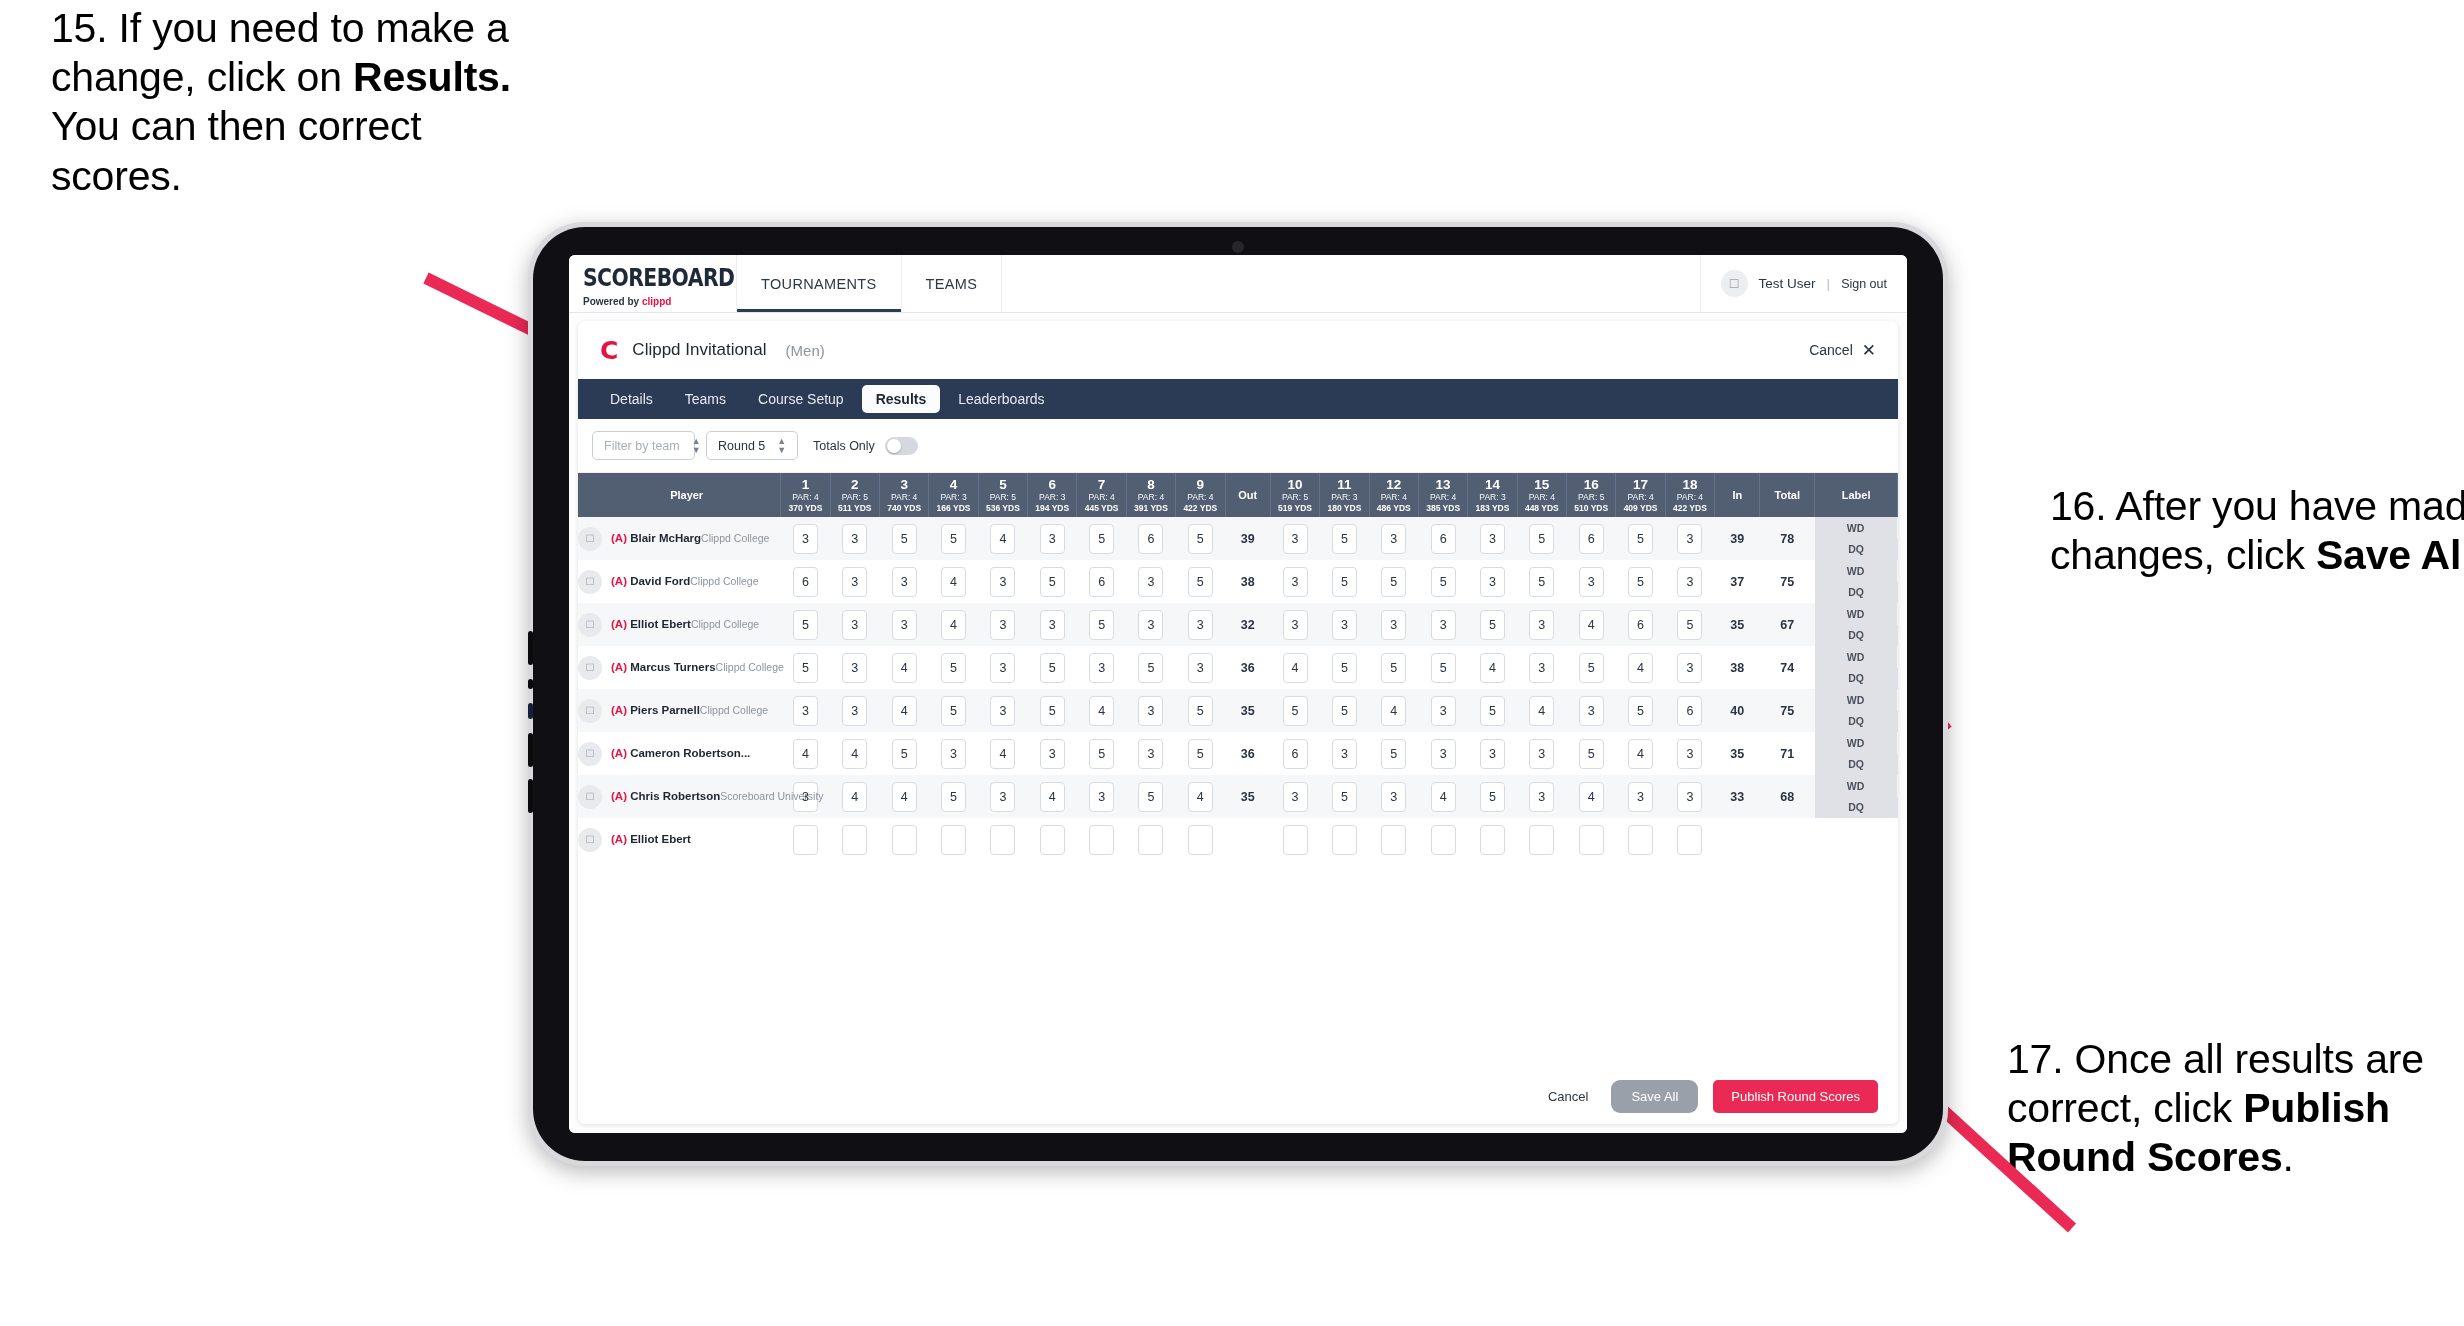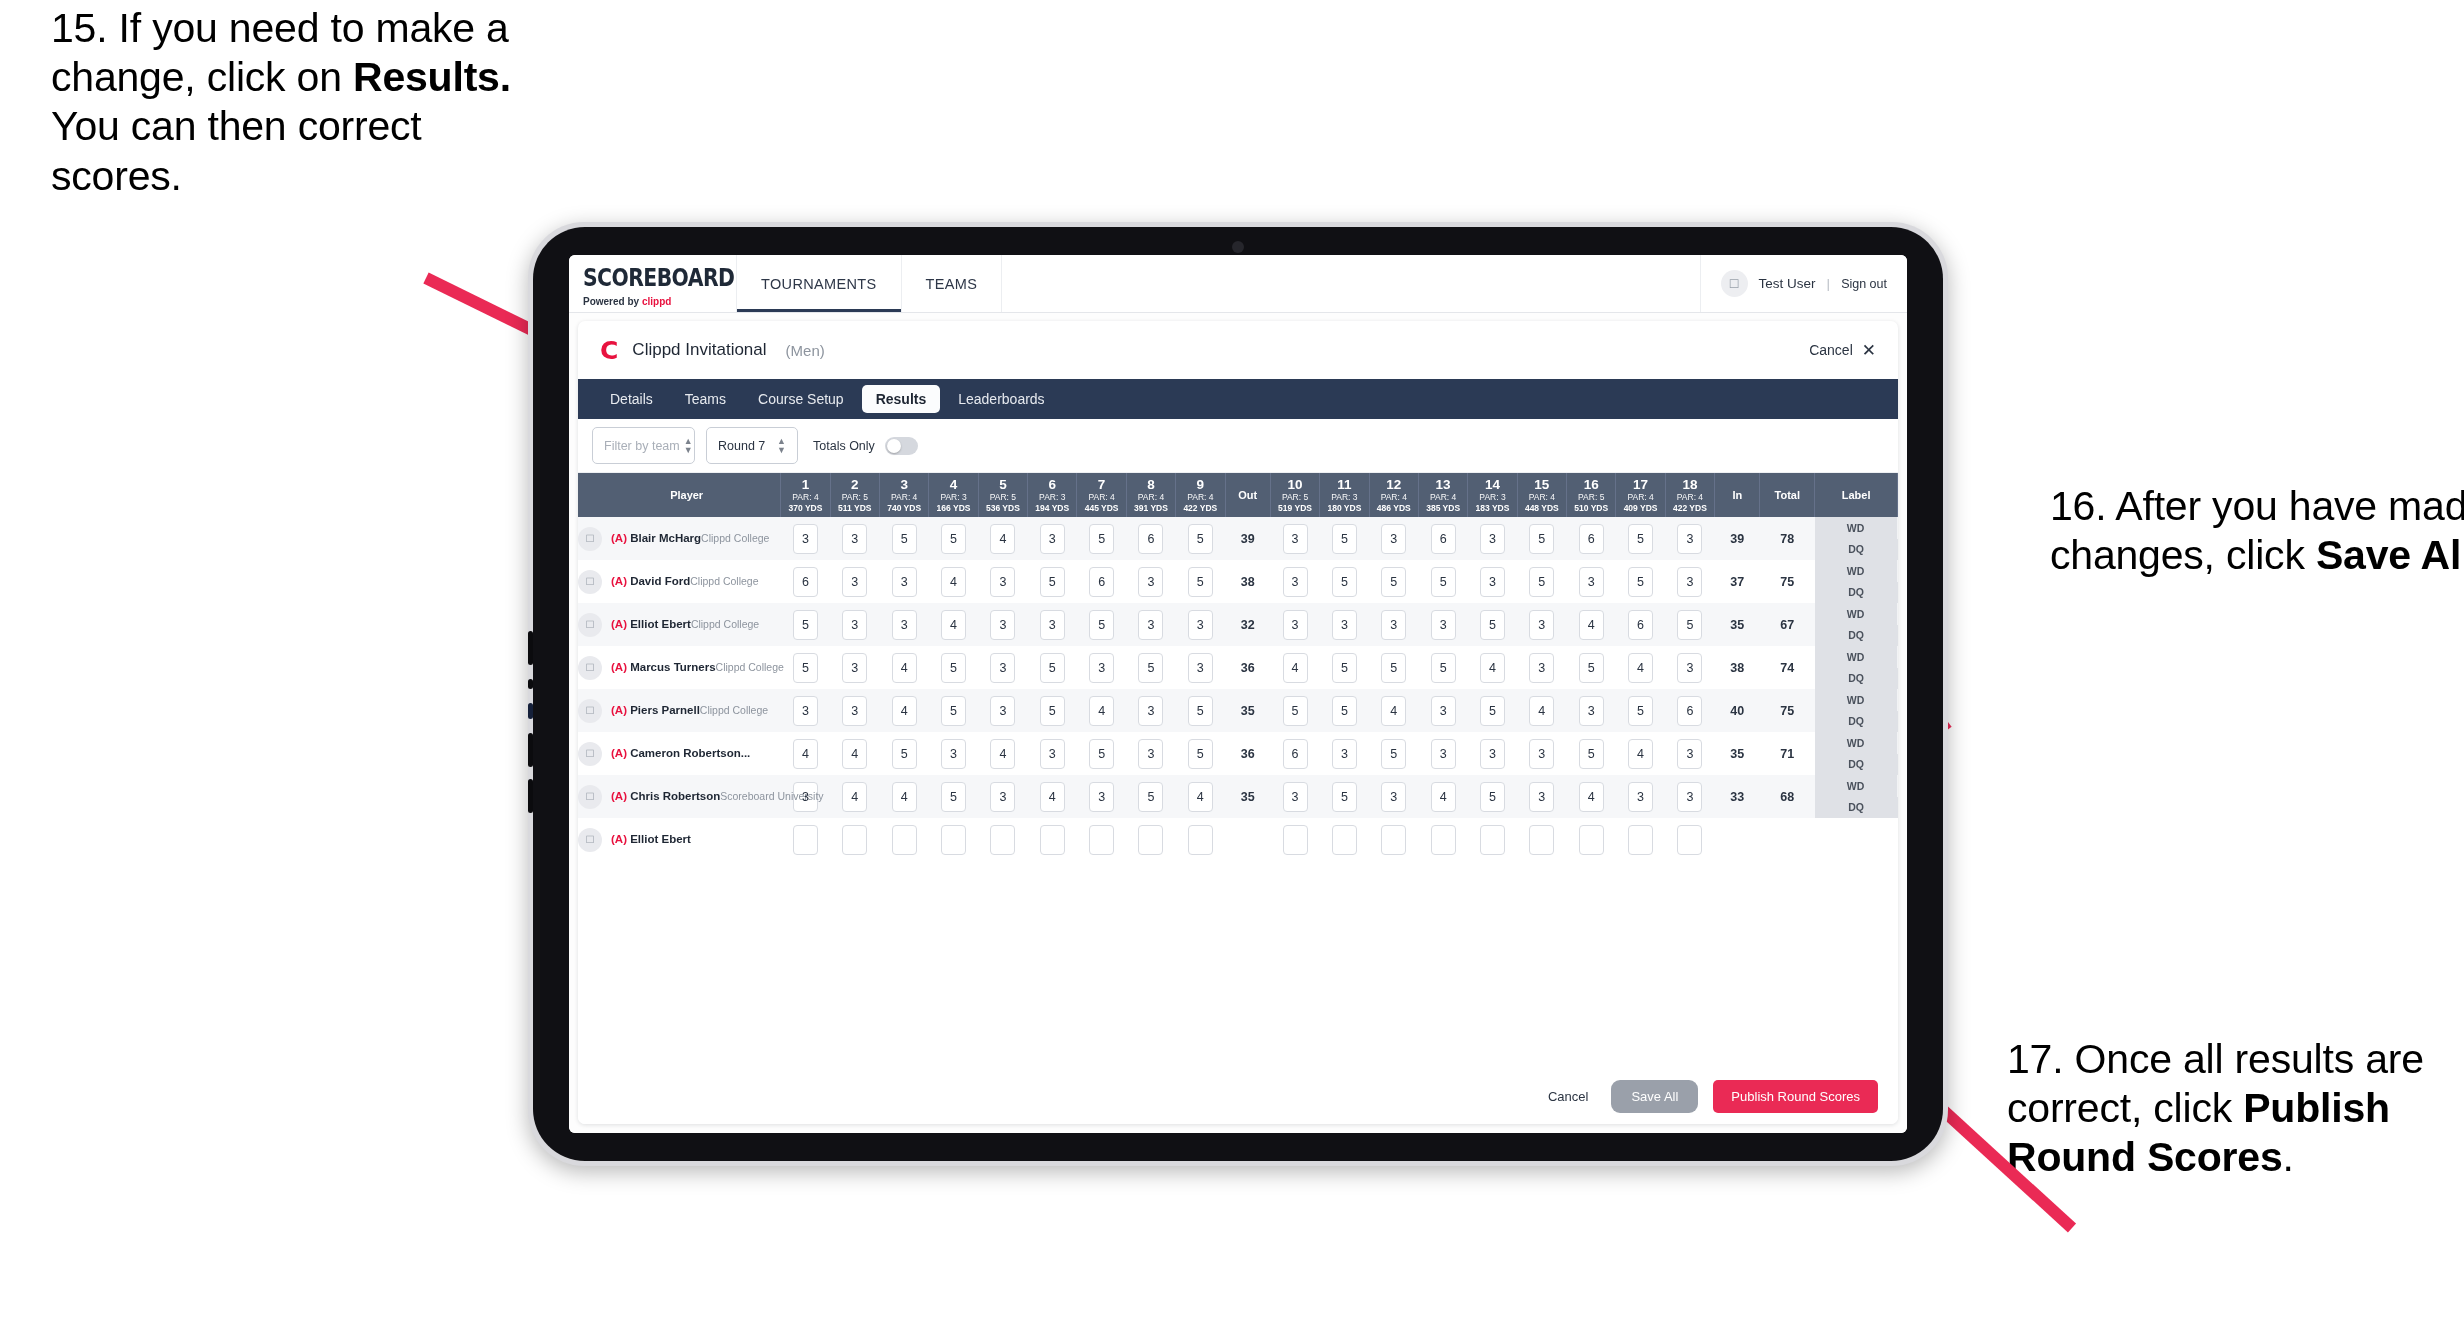--- a/index.html
+++ b/index.html
@@ -142,23 +142,23 @@
     height: 54px; display: flex; align-items: center;
     padding: 0 14px; gap: 11px; background: #fff;
     border-bottom: 1px solid #eef0f3;
   }
   .search-input {
     flex: 1; height: 31px; border: 1px solid #dfe2e7; border-radius: 5px;
     padding: 0 12px; font-size: 12.5px; color: #aeb4bd;
     display: flex; align-items: center; background:#fff;
   }
   .sel {
-    height: 37px; border: 1px solid #c9ced6; border-radius: 5px;
+    height: 29px; border: 1px solid #c9ced6; border-radius: 5px;
     padding: 0 11px; font-size: 12.5px; color: #2b3442;
-    display: flex; align-items: center; gap: 4px; background: #fff;
+    display: flex; align-items: center; gap: 12px; background: #fff;
     cursor: pointer; white-space: nowrap;
   }
   .sel.ph { color: #a9afb8; }
   .sel-w1 { width: 103px; justify-content: space-between; }
   .sel-w2 { width: 92px; justify-content: space-between; }
   .caret { font-size: 9px; color: #7b828c; line-height: 1; }
   .totals { display: flex; align-items: center; gap: 10px; padding-left: 4px; }
   .totals-label { font-size: 12.5px; color: #2b3442; white-space: nowrap; }
   .toggle {
     width: 33px; height: 18px; border-radius: 10px; background: #d5d8de;
@@ -343,21 +343,21 @@
               <div class="tab active">Results</div>
               <div class="tab">Leaderboards</div>
             </div>
 
             <div class="toolbar">
               <div class="sel ph sel-w1">
                 <span>Filter by team</span>
                 <span class="caret">▲<br>▼</span>
               </div>
               <div class="sel sel-w2">
-                <span>Round 7</span>
+                <span>Round 5</span>
                 <span class="caret">▲<br>▼</span>
               </div>
               <div class="totals">
                 <span class="totals-label">Totals Only</span>
                 <span class="toggle">
                     <span class="knob"></span>
                   </span>
               </div>
             </div>
 

